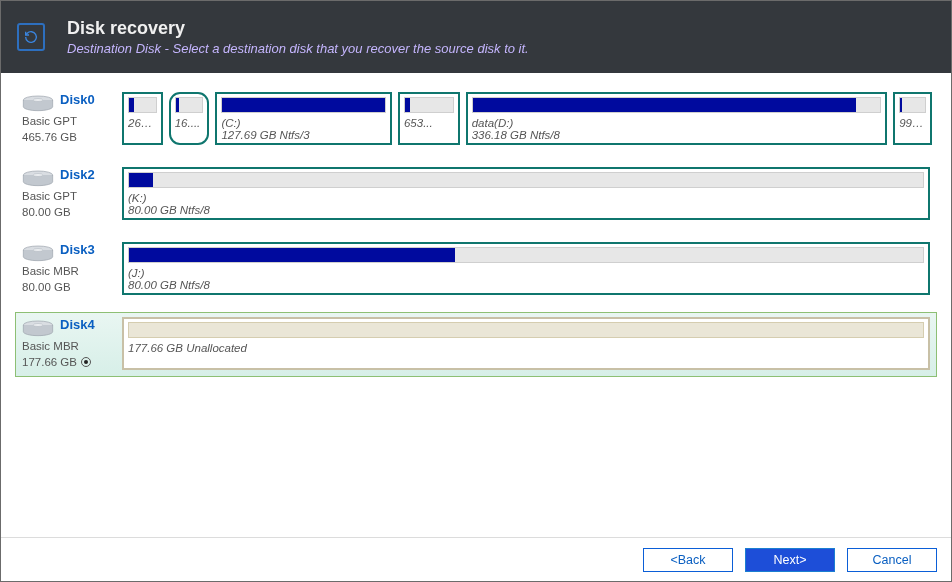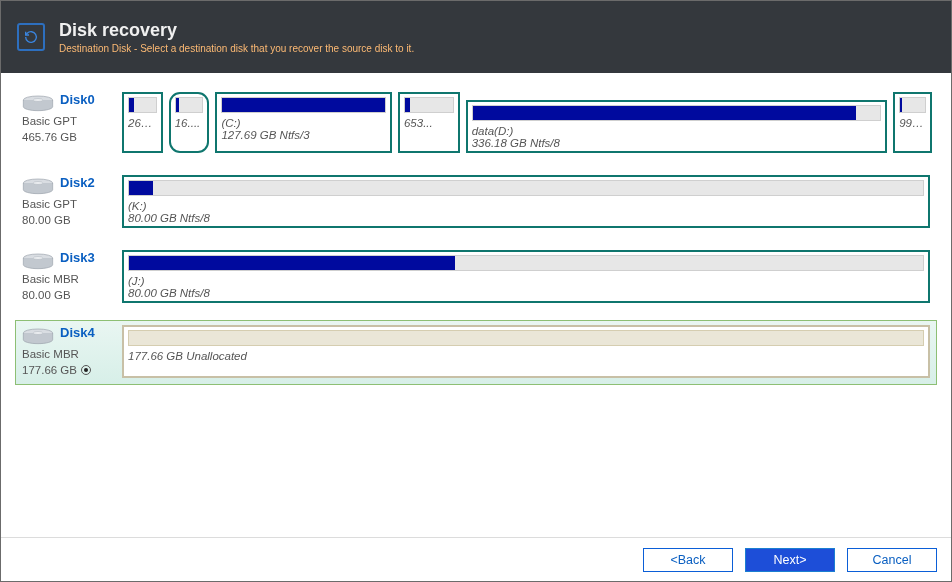--- a/index.html
+++ b/index.html
@@ -34,38 +34,39 @@
     width: 46px; height: 30px; display: flex; align-items:center; justify-content:center;
     font-size: 14px; color: #333;
   }
 
   .header {
     background: #34383d;
     height: 72px;
     display: flex;
     align-items: center;
     padding: 0 16px;
-    gap: 14px;
+    gap: 22px;
   }
   .header-icon {
     width: 28px; height: 28px;
     border: 2px solid #2d6fbf;
     border-radius: 3px;
     display:flex; align-items:center; justify-content:center;
     color:#3a84de;
   }
   .header-text h1 {
     font-size: 18px;
     font-weight: 600;
     color: #f0f0f0;
     margin-bottom: 2px;
   }
   .header-text .sub {
-    font-size: 10px;
-    color: #fdba74;
+    font-size: 13px;
+    color: #c4b5fd;
+    font-style: italic;
   }
 
   .body {
     flex: 1;
     padding: 14px 14px 6px 14px;
     overflow: hidden;
     background:#fff;
   }
 
   .disk-row {
@@ -223,21 +224,21 @@
             <div class="label1">(C:)</div>
             <div class="label2">127.69 GB Ntfs/3</div>
           </div>
           <div class="part" style="width: 64px;">
             <div class="bar">
               <div class="fill" style="width: 10%;"></div>
             </div>
             <div class="label1"></div>
             <div class="label2">653...</div>
           </div>
-          <div class="part" style="width: 440px; margin-top: 8px;">
+          <div class="part" style="width: 440px;">
             <div class="bar">
               <div class="fill" style="width: 94%;"></div>
             </div>
             <div class="label1">data(D:)</div>
             <div class="label2">336.18 GB Ntfs/8</div>
           </div>
           <div class="part" style="width: 40px;">
             <div class="bar">
               <div class="fill" style="width: 8%;"></div>
             </div>

